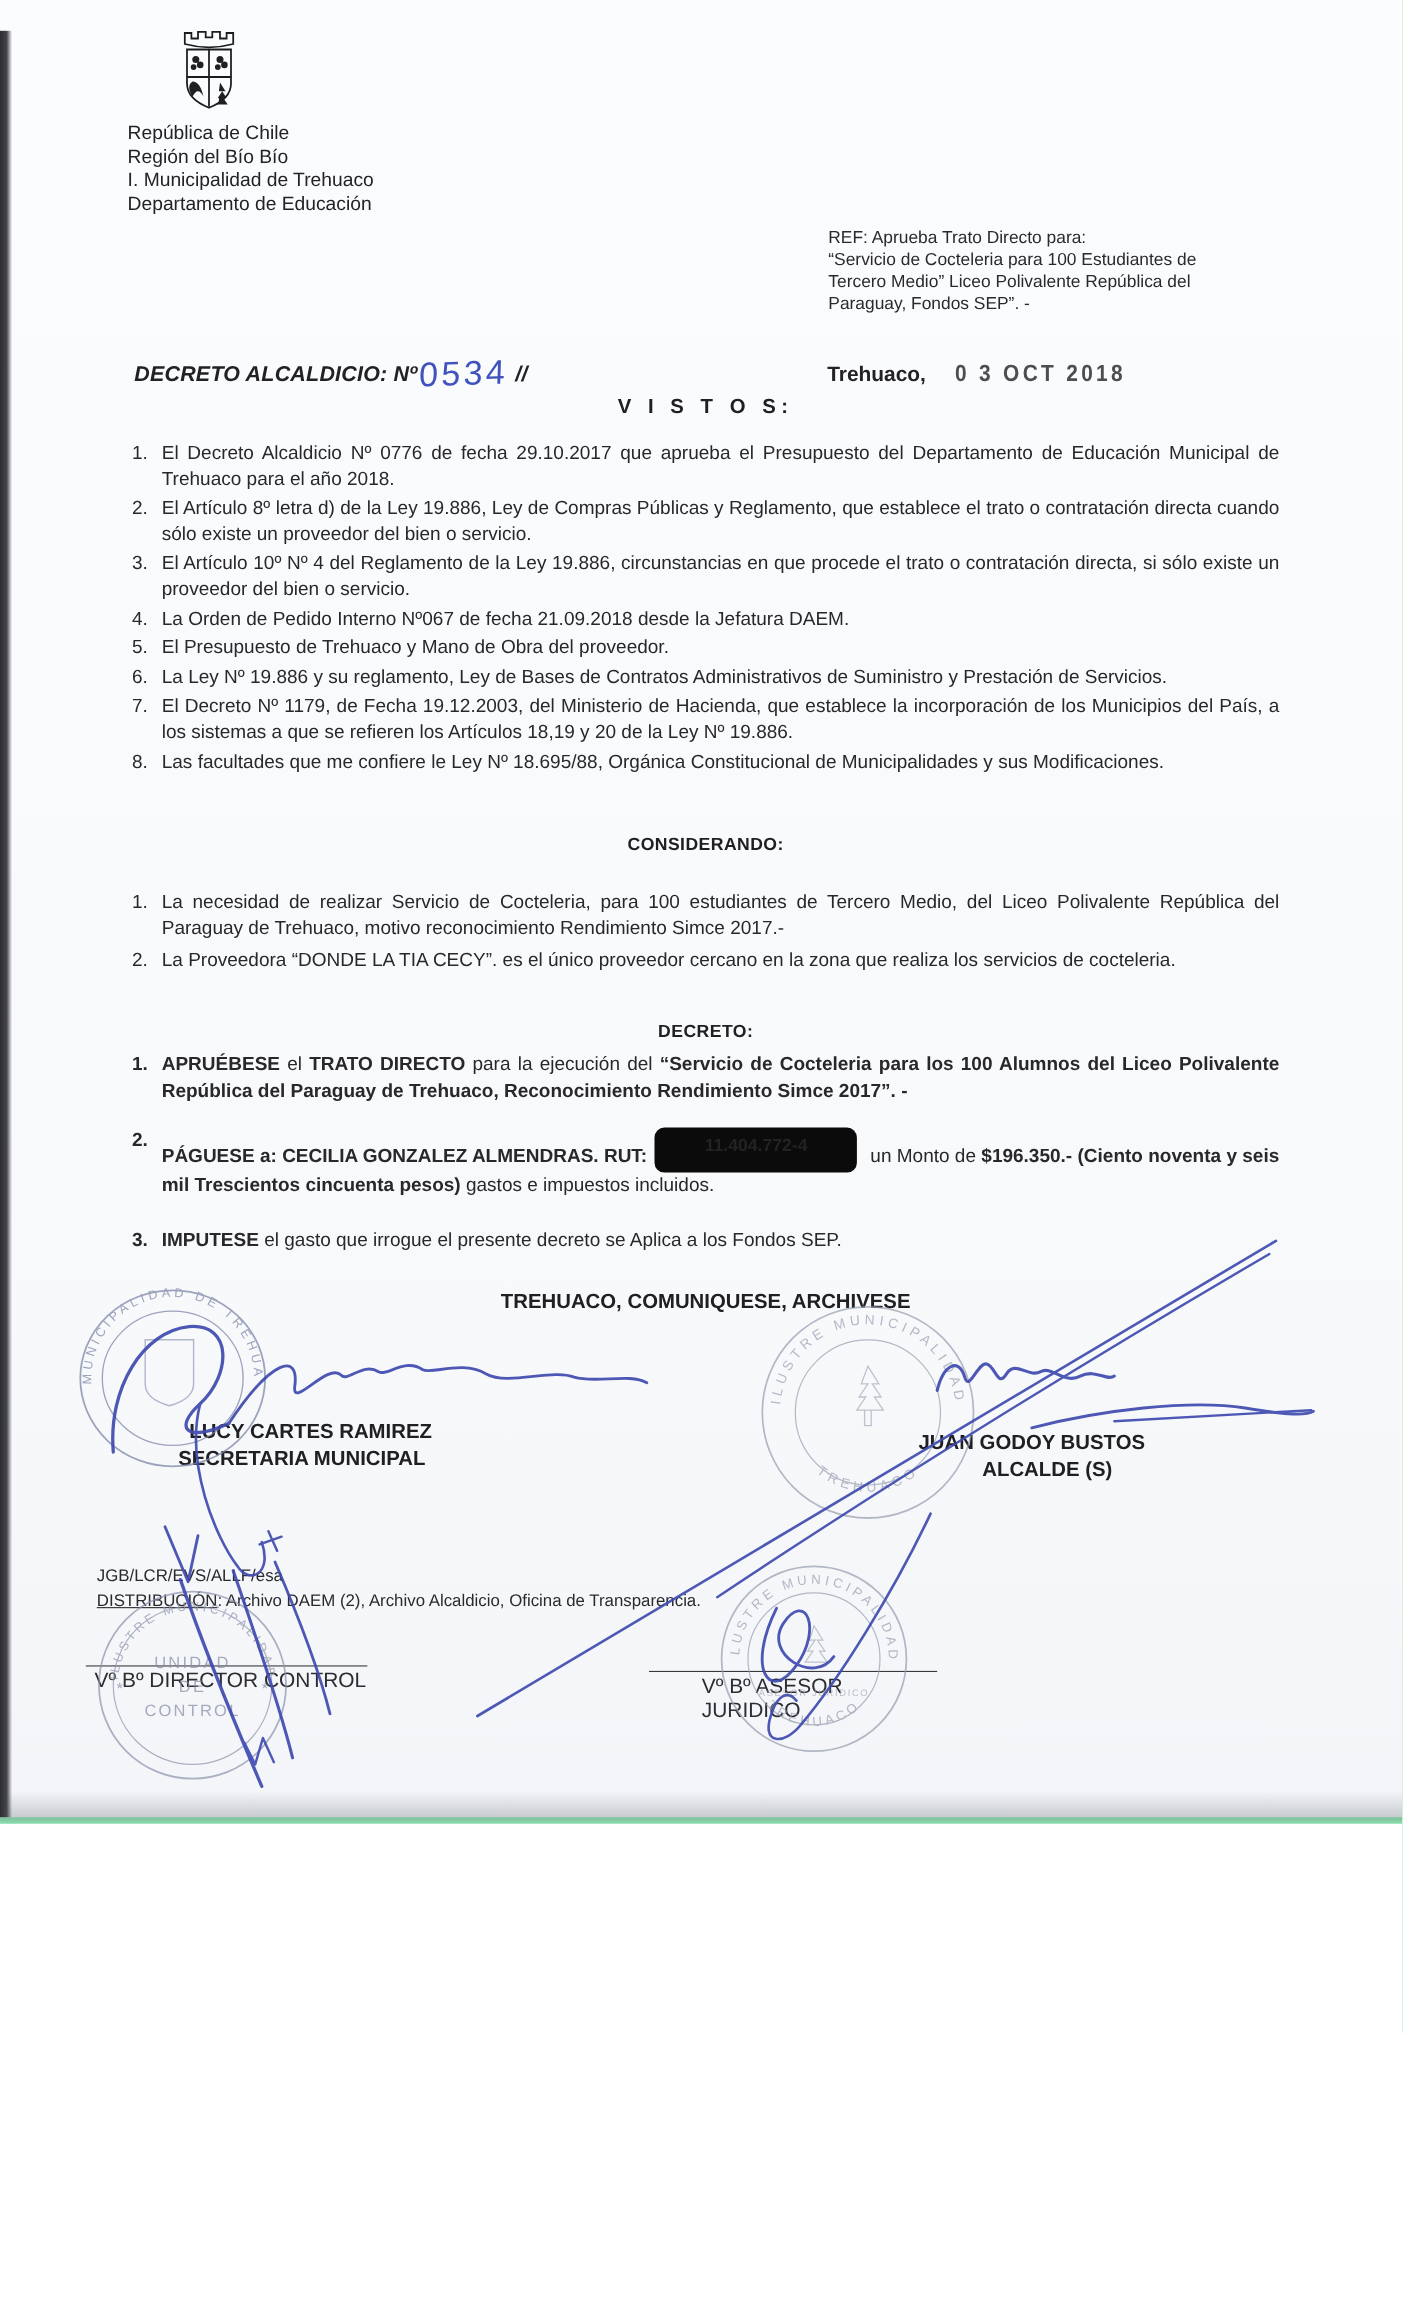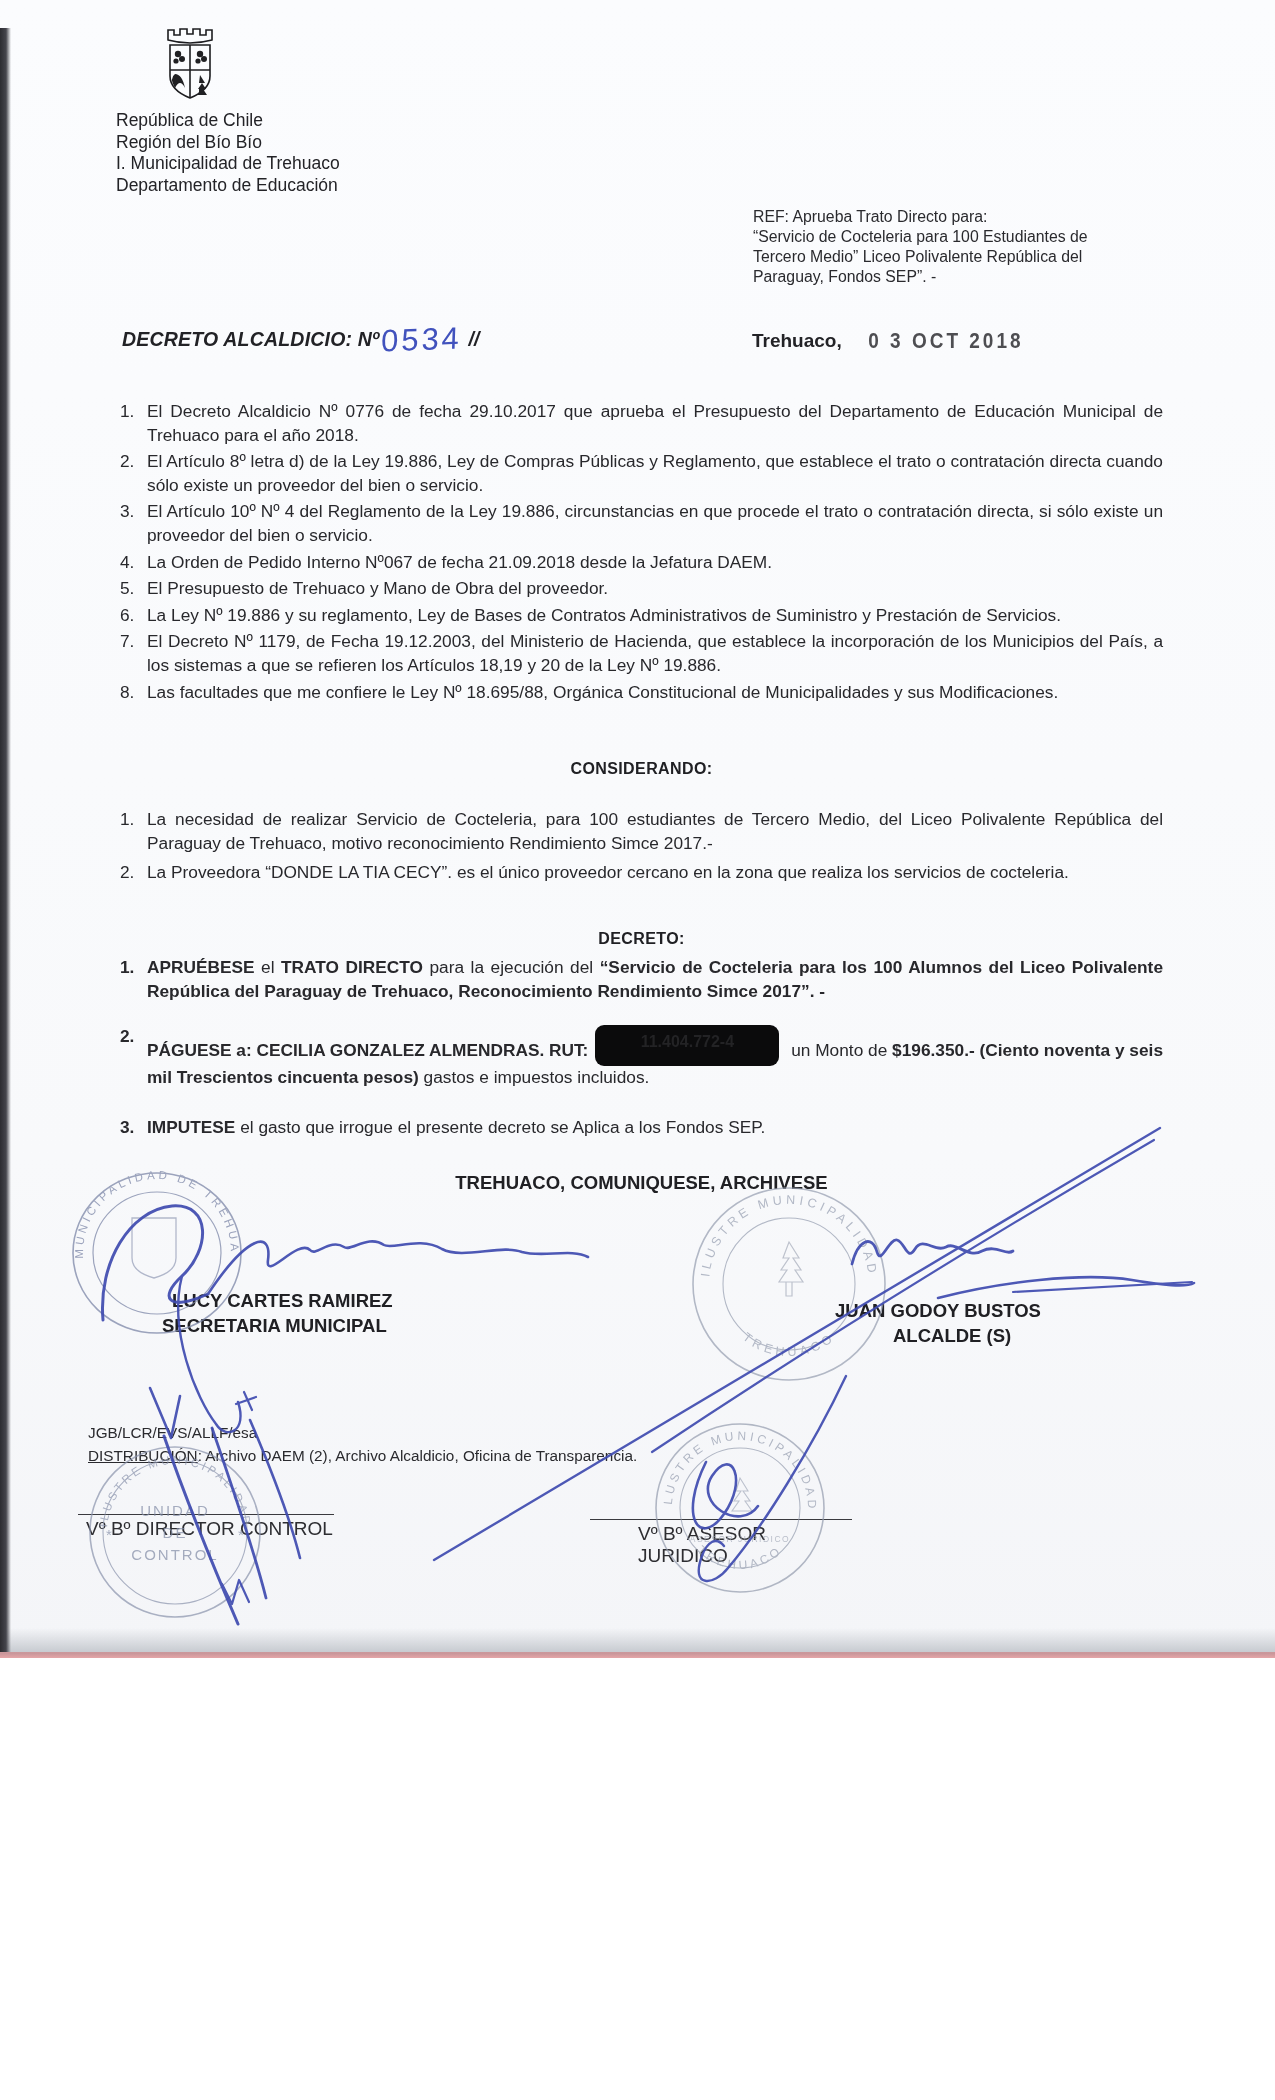--- a/index.html
+++ b/index.html
@@ -1,16 +1,16 @@
 <!DOCTYPE html>
 <html><head>
 <meta charset="utf-8">
 <style>
   html,body{margin:0;padding:0;background:#ffffff;}
-  .scan{position:relative;width:1275px;height:2100px;background:#fca5a5;overflow:hidden;
+  .scan{position:relative;width:1275px;height:2100px;background:#86efac;overflow:hidden;
         font-family:"Liberation Sans", sans-serif;color:#2b2b2e;}
   .paper{position:absolute;left:0;top:0;width:1275px;height:1652px;
          background:linear-gradient(180deg,#fbfcfe 0%,#f8f9fb 70%,#f4f5f8 100%);}
   .paper-shadow{position:absolute;left:0;top:1628px;width:1275px;height:30px;
          background:linear-gradient(180deg,rgba(0,0,0,0) 0%,rgba(120,128,138,.38) 85%,rgba(160,166,176,.25) 100%);}
   .below{position:absolute;left:0;top:1658px;width:1275px;height:442px;background:#ffffff;}
   .edge-left{position:absolute;left:0;top:28px;width:11px;height:1624px;
          background:linear-gradient(90deg,#2c2c31 0%,#45454c 55%,rgba(90,90,100,0) 100%);}
   .abs{position:absolute;}
   .hdr-lines div{font-size:17.5px;line-height:21.5px;color:#232327;}
@@ -88,20 +88,21 @@
 
   <div class="abs" style="left:122px;top:322px;white-space:nowrap;">
     <span class="decree-title">DECRETO ALCALDICIO: Nº</span><span class="hand-num">0534</span><span class="decree-title">//</span>
   </div>
 
   <div class="abs" style="left:752px;top:330px;white-space:nowrap;">
     <span class="city">Trehuaco,</span>
     <span class="date-stamp" style="margin-left:22px;">0 3 OCT 2018</span>
   </div>
 
+  <div class="abs h-center vistos-h" style="left:120px;right:112px;top:358px;">V I S T O S:</div>
 
   <div class="abs list" style="left:120px;right:112px;top:400px;">
     <div class="li">
         <span class="n">1.</span>
         <span class="t">El Decreto Alcaldicio Nº 0776 de fecha 29.10.2017 que aprueba el Presupuesto del Departamento de Educación Municipal de Trehuaco para el año 2018.</span>
       </div>
     <div class="li">
         <span class="n">2.</span>
         <span class="t">El Artículo 8º letra d) de la Ley 19.886, Ley de Compras Públicas y Reglamento, que establece el trato o contratación directa cuando sólo existe un proveedor del bien o servicio.</span>
       </div>

